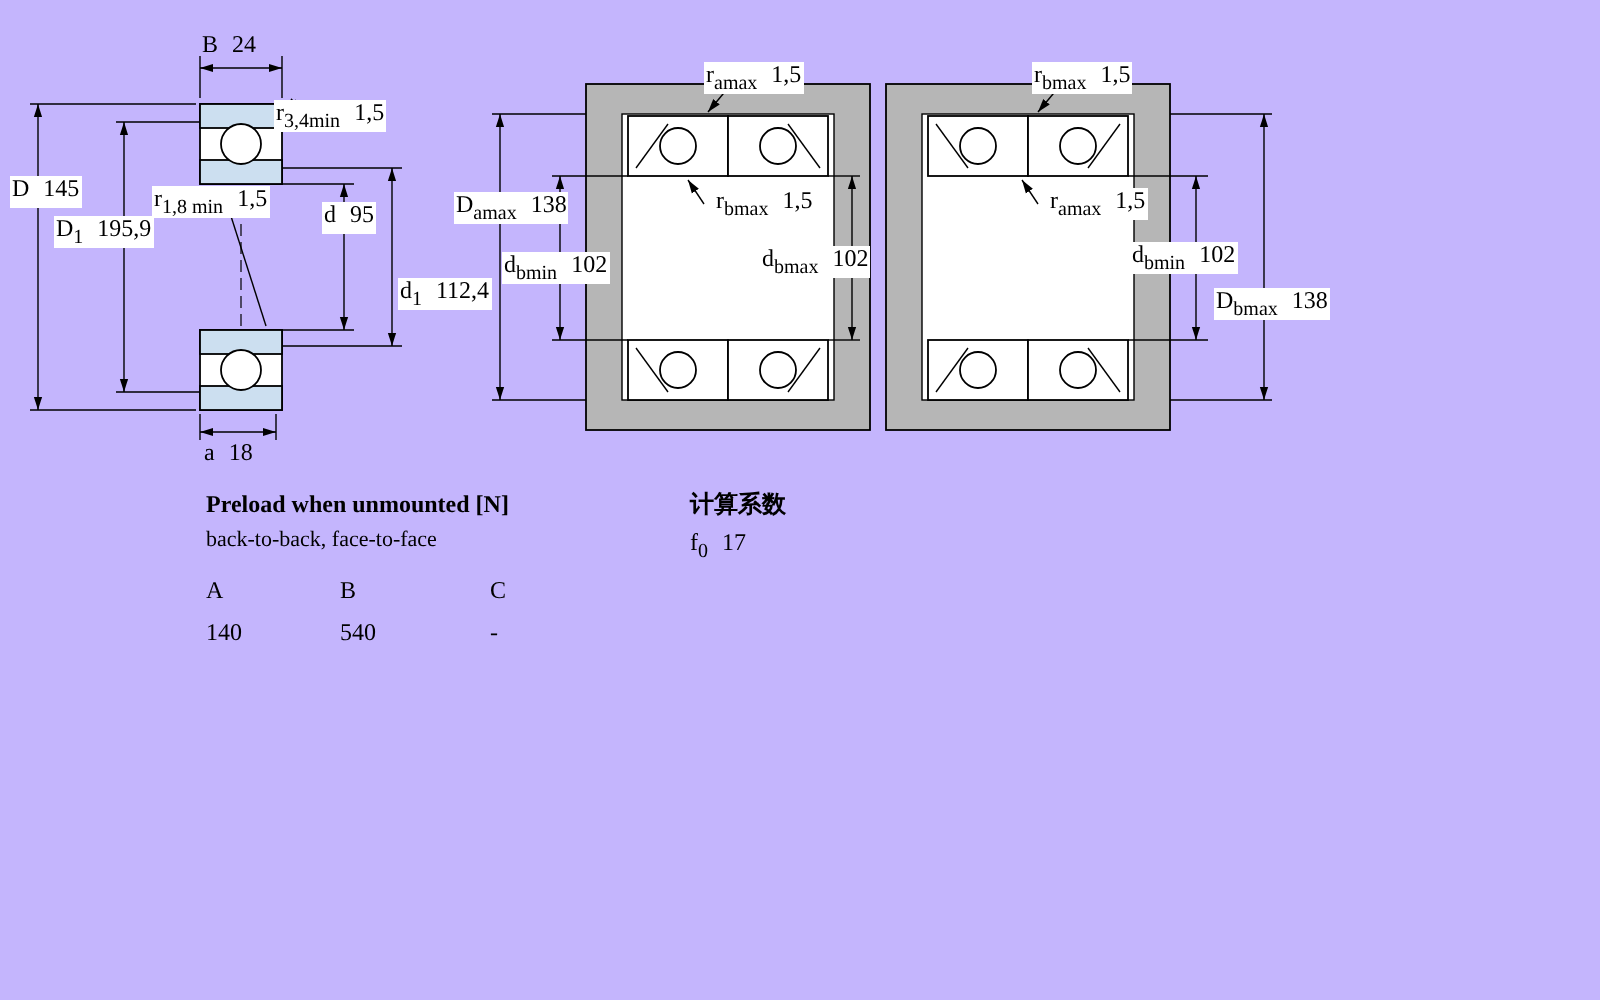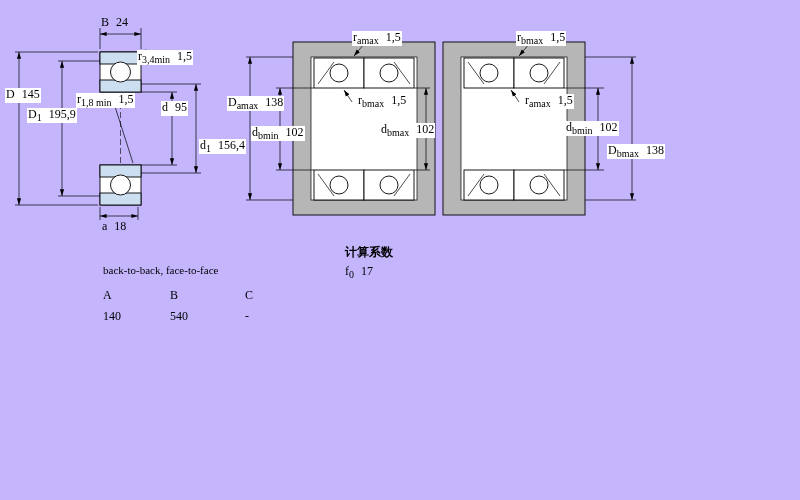--- a/index.html
+++ b/index.html
@@ -177,21 +177,21 @@
   <span class="lbl bg" style="left:137px; top:50px"><span>r</span><sub>3,4min</sub><span class="v">1,5</span></span>
 
   <span class="lbl bg" style="left:5px; top:88px"><span>D</span><sub></sub><span class="v">145</span></span>
 
   <span class="lbl bg" style="left:27px; top:108px"><span>D</span><sub>1</sub><span class="v">195,9</span></span>
 
   <span class="lbl bg" style="left:76px; top:93px"><span>r</span><sub>1,8 min</sub><span class="v">1,5</span></span>
 
   <span class="lbl bg" style="left:161px; top:101px"><span>d</span><sub></sub><span class="v">95</span></span>
 
-  <span class="lbl bg" style="left:199px; top:139px"><span>d</span><sub>1</sub><span class="v">156,4</span></span>
+  <span class="lbl bg" style="left:199px; top:139px"><span>d</span><sub>1</sub><span class="v">112,4</span></span>
 
   <span class="lbl" style="left:102px; top:220px"><span>a</span><sub></sub><span class="v">18</span></span>
 
   <span class="lbl bg" style="left:352px; top:31px"><span>r</span><sub>amax</sub><span class="v">1,5</span></span>
 
   <span class="lbl bg" style="left:227px; top:96px"><span>D</span><sub>amax</sub><span class="v">138</span></span>
 
   <span class="lbl bg" style="left:357px; top:94px"><span>r</span><sub>bmax</sub><span class="v">1,5</span></span>
 
   <span class="lbl bg" style="left:251px; top:126px"><span>d</span><sub>bmin</sub><span class="v">102</span></span>
@@ -199,20 +199,21 @@
   <span class="lbl bg" style="left:380px; top:123px"><span>d</span><sub>bmax</sub><span class="v">102</span></span>
 
   <span class="lbl bg" style="left:516px; top:31px"><span>r</span><sub>bmax</sub><span class="v">1,5</span></span>
 
   <span class="lbl bg" style="left:524px; top:94px"><span>r</span><sub>amax</sub><span class="v">1,5</span></span>
 
   <span class="lbl bg" style="left:565px; top:121px"><span>d</span><sub>bmin</sub><span class="v">102</span></span>
 
   <span class="lbl bg" style="left:607px; top:144px"><span>D</span><sub>bmax</sub><span class="v">138</span></span>
 
+  <span class="lbl bold" style="left:103px; top:246px">Preload when unmounted [N]</span>
 
   <span class="lbl small" style="left:103px; top:264px">back-to-back, face-to-face</span>
 
   <span class="lbl bold" style="left:345px; top:246px">计算系数</span>
 
   <span class="lbl" style="left:345px; top:265px"><span>f</span><sub>0</sub><span class="v">17</span></span>
 
   <span class="lbl" style="left:103px; top:289px">A</span>
   <span class="lbl" style="left:170px; top:289px">B</span>
   <span class="lbl" style="left:245px; top:289px">C</span>

